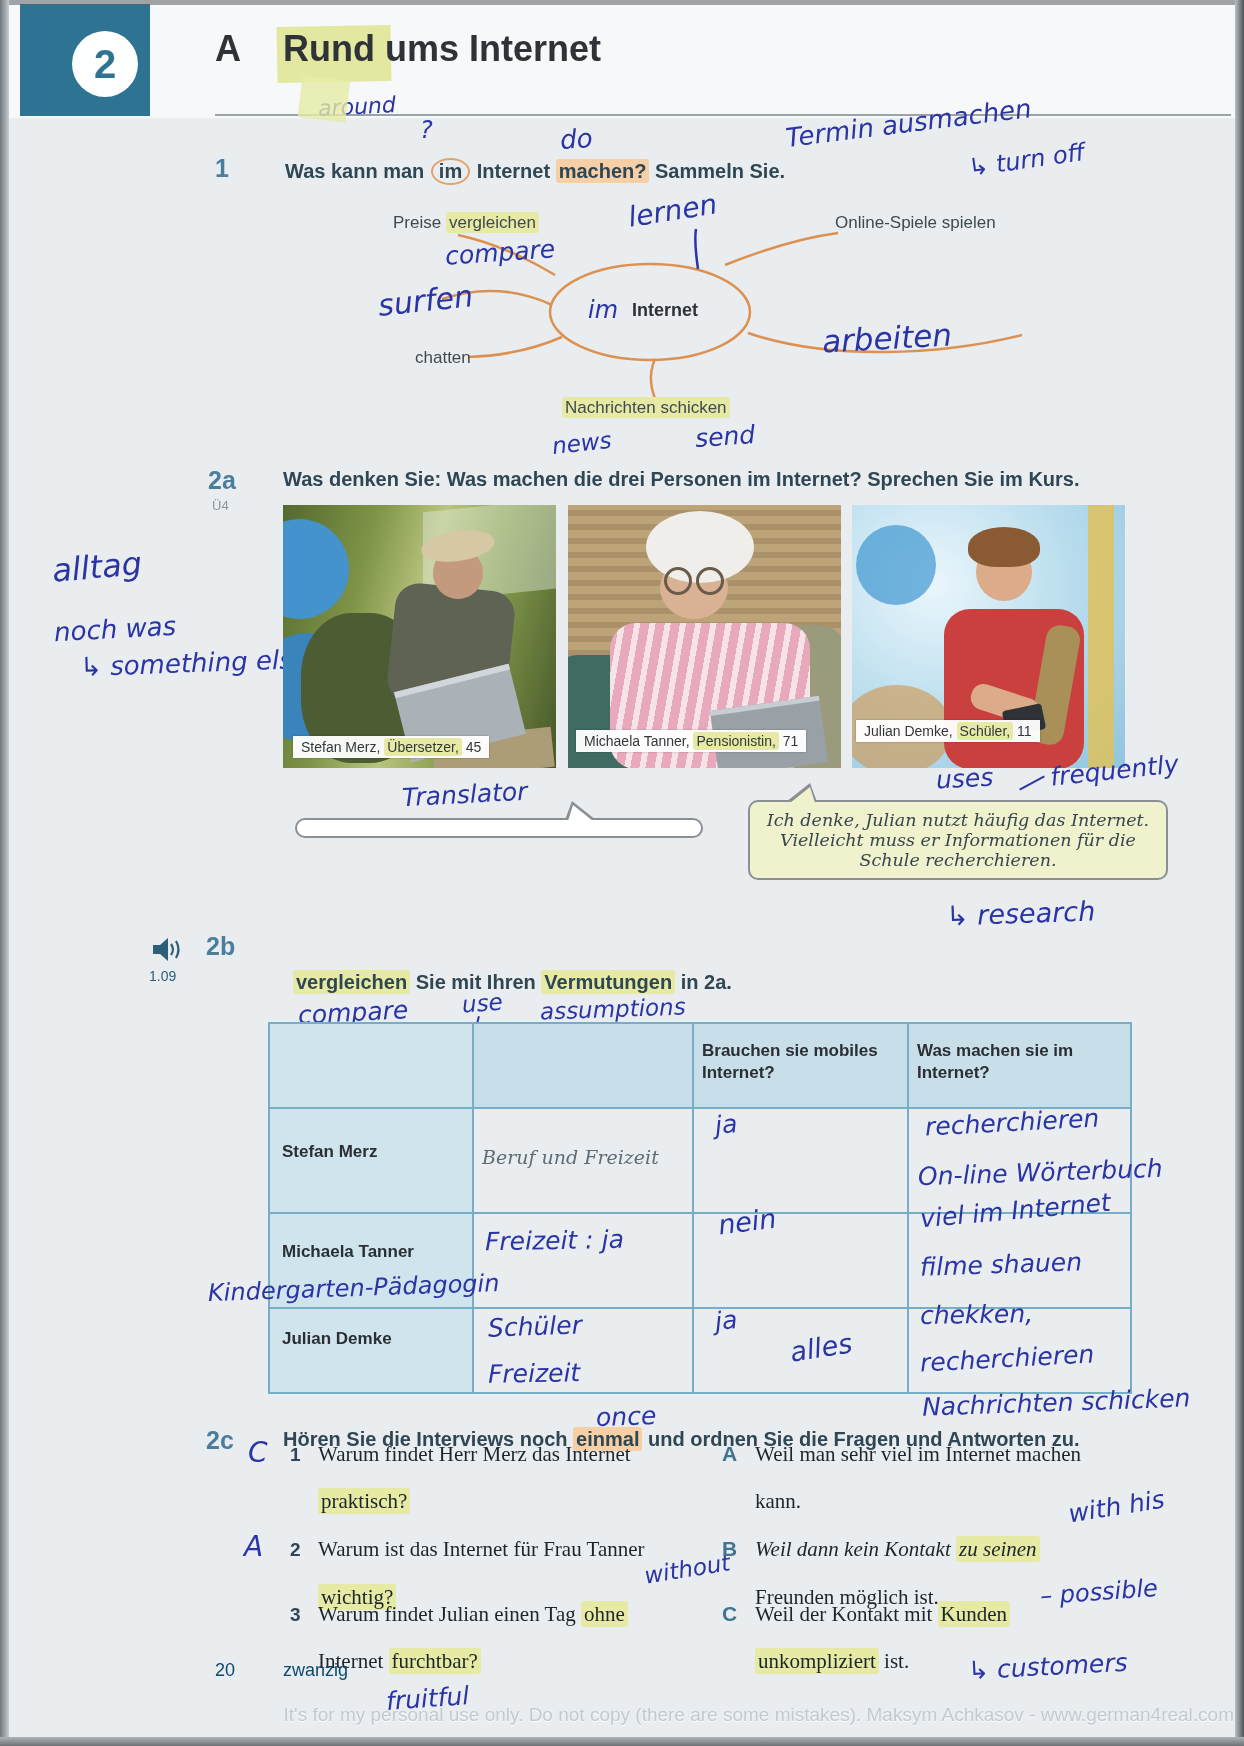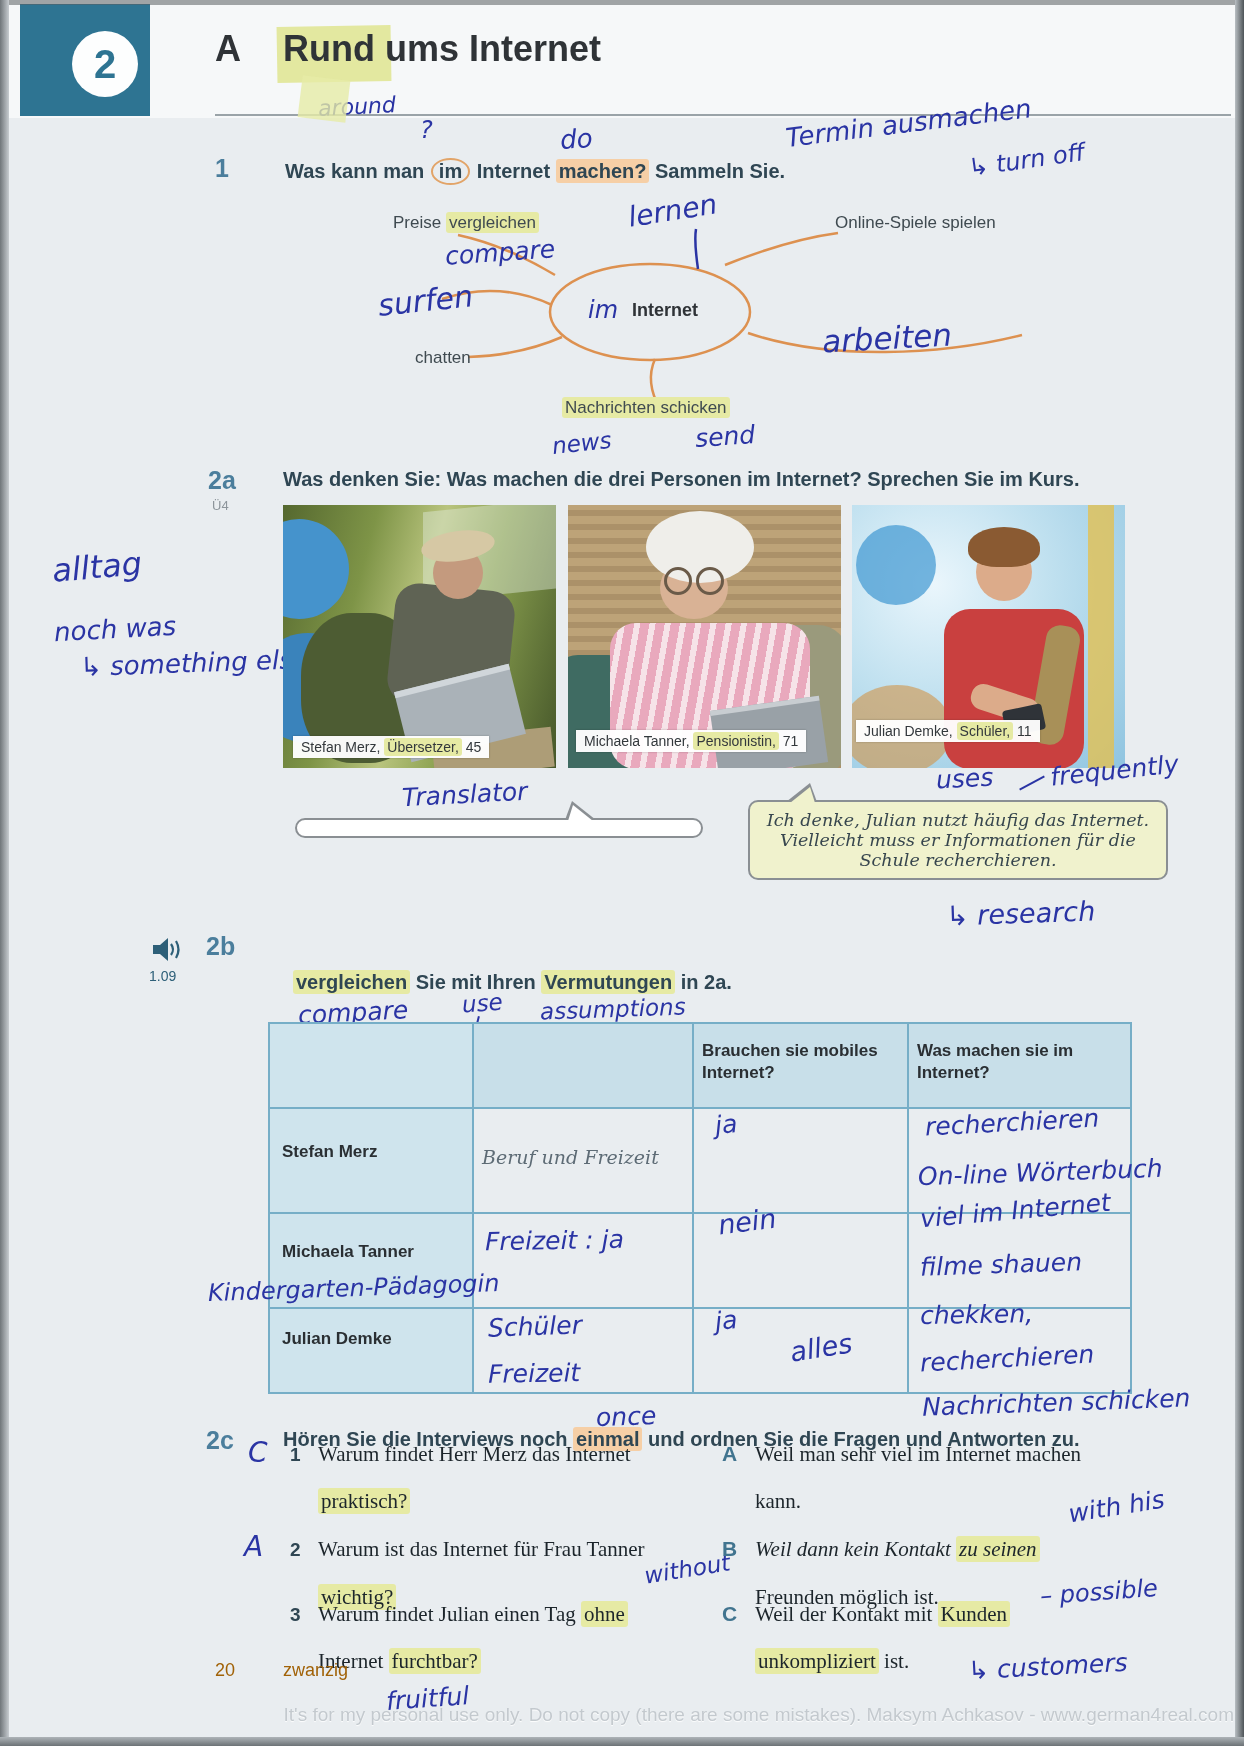--- a/index.html
+++ b/index.html
@@ -42,21 +42,21 @@
   .tbl-line-h{position:absolute;left:0;width:860px;height:2px;background:#76aec7;}
   .tbl-head-bg{position:absolute;left:0;top:0;width:860px;height:83px;background:#c8dfe9;}
   .tbl-col1-bg{position:absolute;left:0;top:0;width:202px;height:368px;background:#cfe4ed;}
   .tbl-h{position:absolute;font-size:17px;font-weight:bold;color:#2a2f33;line-height:1.3;}
   .tbl-name{position:absolute;font-size:17px;font-weight:bold;color:#2a2f33;}
   .printed-ex{position:absolute;font-family:"DejaVu Serif",serif;font-style:italic;font-size:19px;color:#5d6b75;}
   
   .qa{font-family:"Liberation Serif",serif;font-size:21px;color:#1c252b;white-space:nowrap;}
   .qnum{font-size:19px;font-weight:bold;color:#2f4653;}
   .aletter{font-size:21px;font-weight:bold;color:#41748f;}
-  .footer{font-size:18px;color:#a16207;}
+  .footer{font-size:18px;color:#0c4a6e;}
   .watermark{font-size:19px;color:#c3c9ce;text-shadow:0 1px 1px #ffffff;white-space:nowrap;}
 </style>
 </head>
 <body>
 
 <div id="page">
 
   <div class="abs topband"></div>
   <div class="abs badge">
     <div class="abs badge-circle">2</div>

